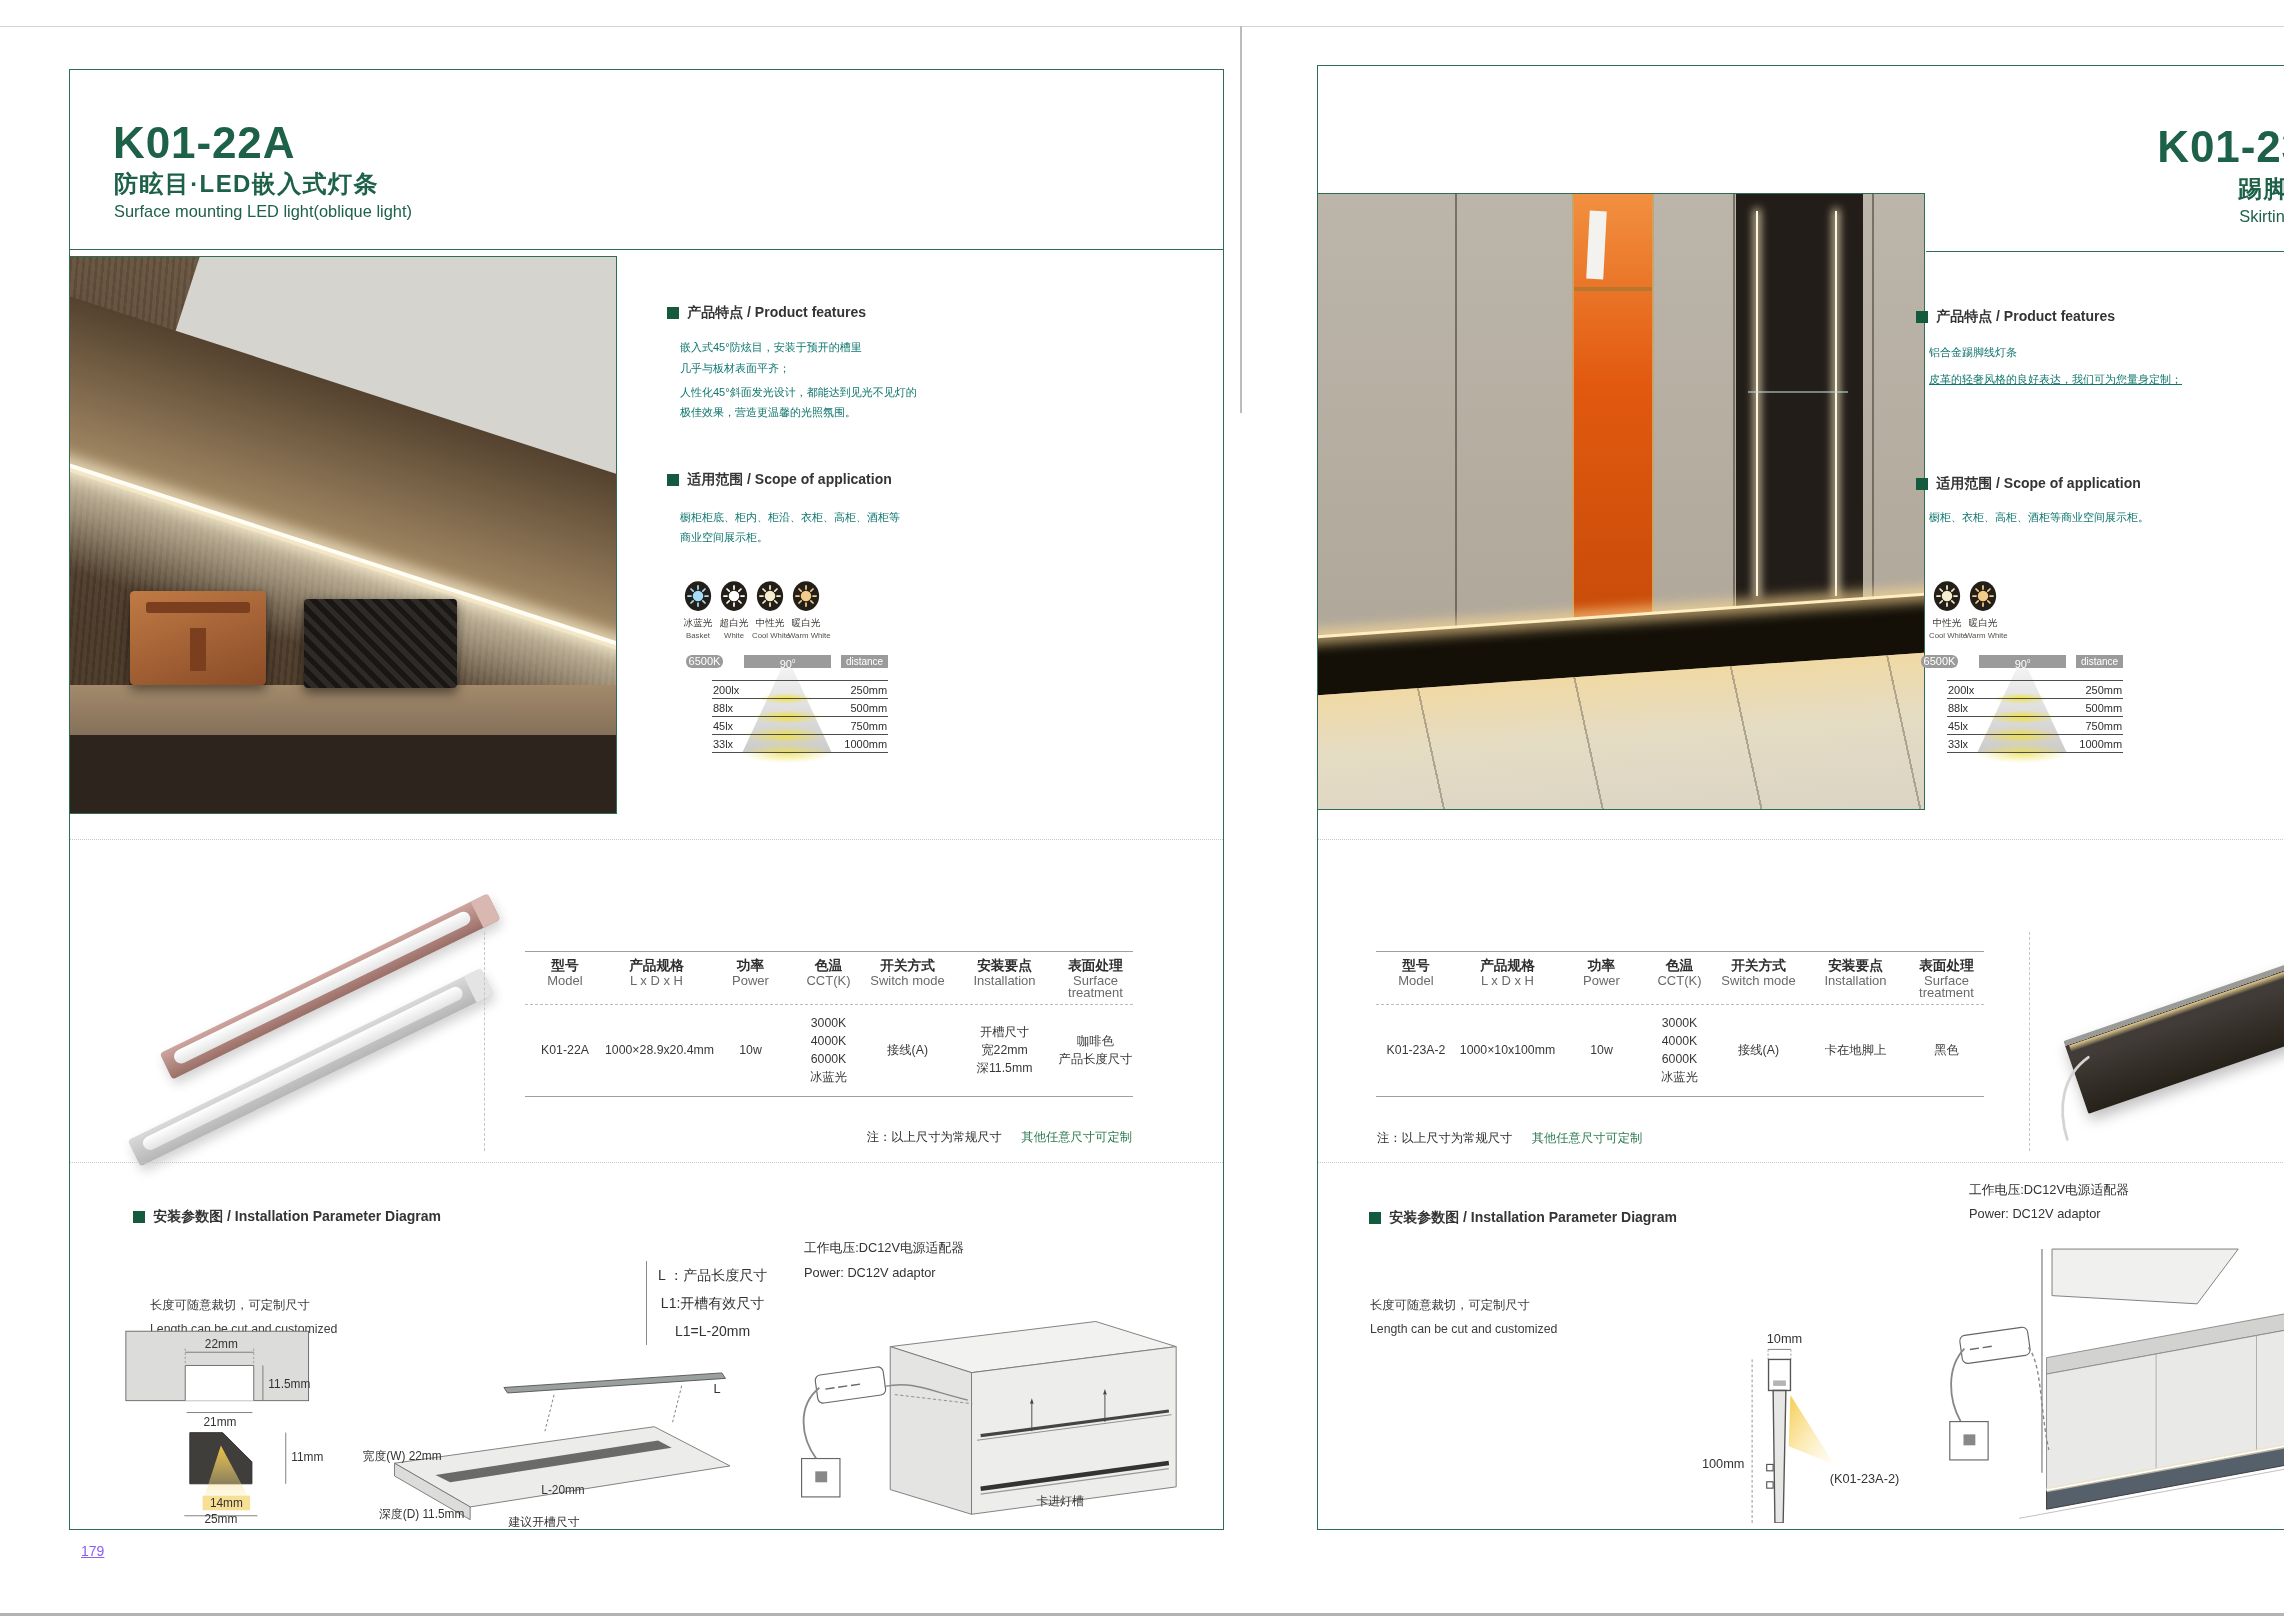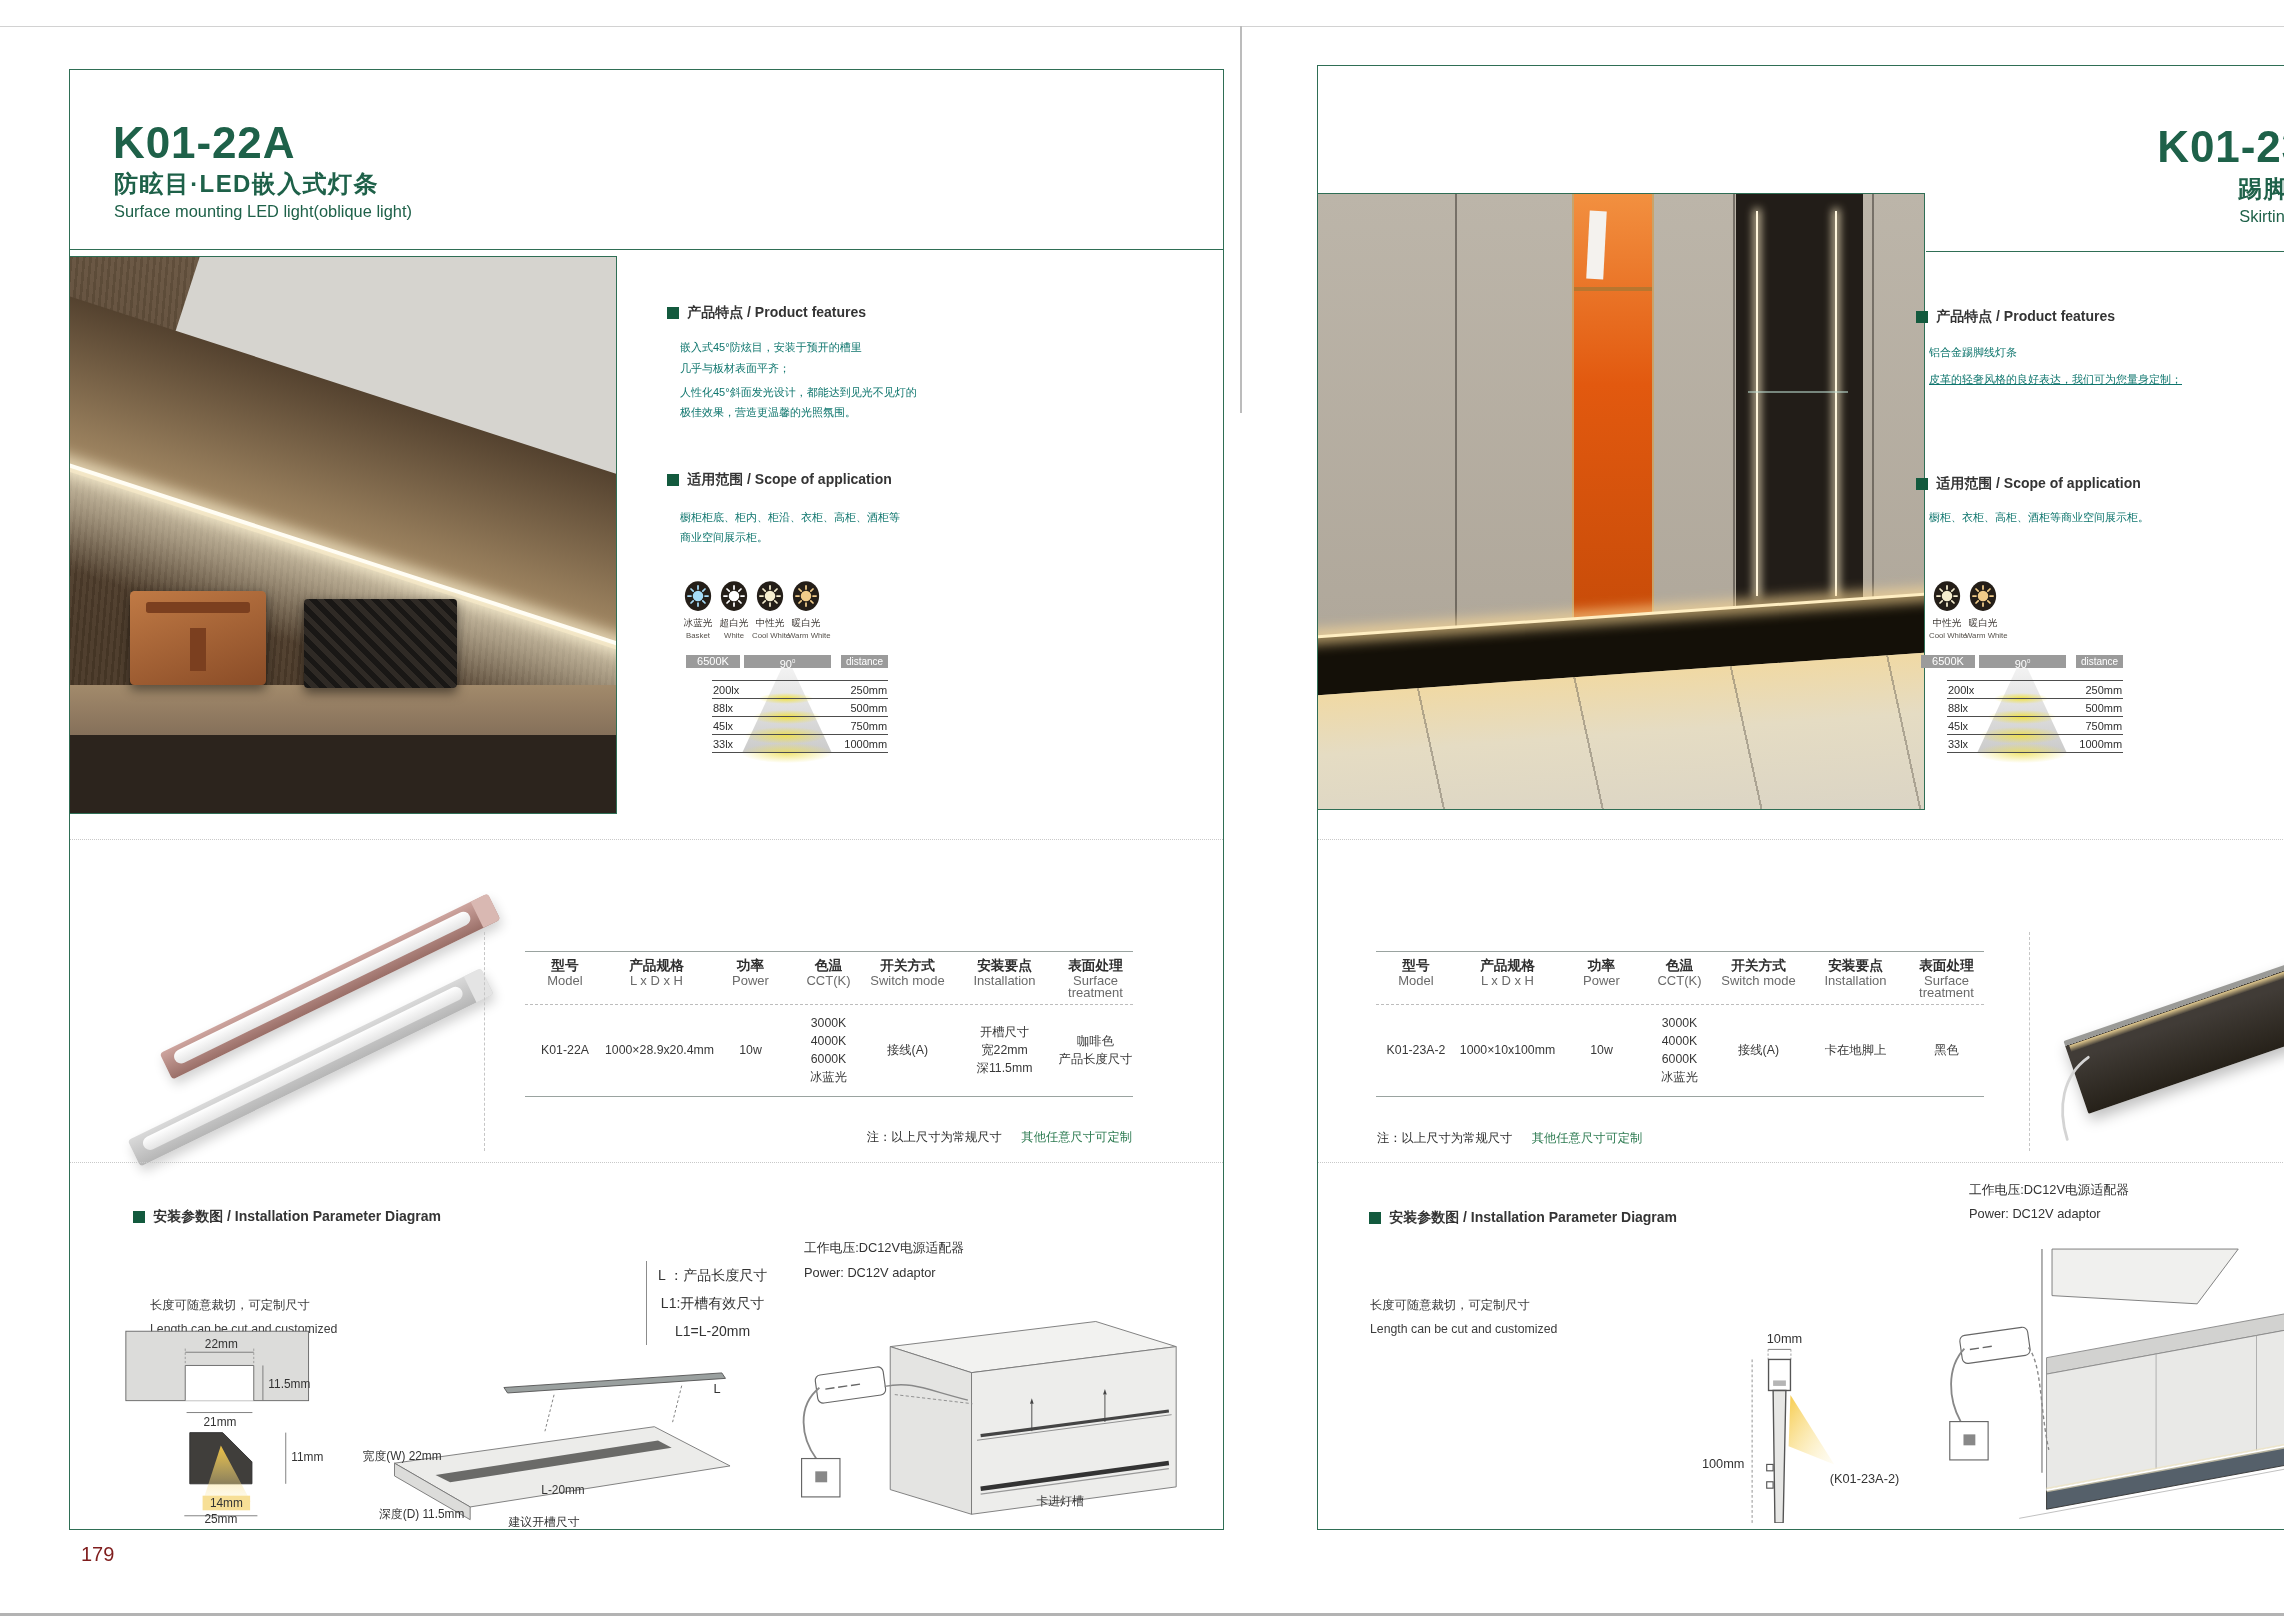--- a/index.html
+++ b/index.html
@@ -37,21 +37,21 @@
   
   .bulb-row{display:flex;}
   .bulb-item{width:36px;text-align:center;flex:none;}
   .bulb-item svg{display:block;margin:0 auto;}
   .bl-zh{font-size:9.6px;color:#3f3a36;margin-top:4.6px;white-space:nowrap;}
   .bl-en{font-size:7.8px;color:#55504a;margin-top:1.8px;white-space:nowrap;}
 
   
   .dchart{width:202px;height:101px;position:relative;font-size:11px;color:#2e2e2e;}
   .dchart .hbox{position:absolute;top:0;height:13.2px;background:var(--gray-box);color:#fff;text-align:center;line-height:13.2px;}
-  .dchart .hbox.cct{left:0;width:54px;}
+  .dchart .hbox.cct{left:0;width:37px;border-radius:6px;}
   .dchart .hbox.ang{left:58px;width:87px;}
   .dchart .hbox.dist{right:0;width:47px;font-size:10px;}
   .dchart sup{font-size:6px;}
   .cone{position:absolute;left:56px;top:13.2px;width:90px;height:85px;
         background:linear-gradient(rgba(150,150,150,0.12),rgba(150,150,150,0.5));
         clip-path:polygon(44% 0,56% 0,100% 100%,0 100%);}
   .spot{position:absolute;border-radius:50%;}
   .spot.s1{left:73px;top:38px;width:54px;height:11px;background:radial-gradient(ellipse,rgba(242,226,60,0.95),rgba(242,226,60,0) 72%);}
   .spot.s2{left:67px;top:55px;width:68px;height:13.7px;background:radial-gradient(ellipse,rgba(242,226,60,0.95),rgba(242,226,60,0) 72%);}
   .spot.s3{left:59px;top:72px;width:81px;height:17.4px;background:radial-gradient(ellipse,rgba(240,224,70,0.9),rgba(240,224,70,0) 72%);}
@@ -80,21 +80,21 @@
   .note-line .np{color:#2e2e2e;}
   .note-line .nh{color:#2c7a50;margin-left:16px;}
 
   .cut-zh{font-size:12.3px;color:#3c3c3c;white-space:nowrap;}
   .cut-en{font-size:12.3px;color:#3c3c3c;white-space:nowrap;}
   .power-zh,.power-en{font-size:12.8px;color:#333;white-space:nowrap;}
 
   .legend{border-left:1.4px solid #8c8c8c;padding-left:11px;}
   .legend div{font-size:14px;color:#333;line-height:28px;white-space:nowrap;text-align:center;}
 
-  .pageno{position:absolute;font-size:20px;color:#7f1d1d;}
+  .pageno{position:absolute;font-size:14px;color:#8b5cf6;text-decoration:underline;}
 
   
   .photo{overflow:hidden;border:0.9px solid var(--green-line);background:#777;}
   
   .lp-base{position:absolute;inset:0;background:linear-gradient(200deg,#74604a,#4a3928 75%);}
   .grain{position:absolute;inset:0;background:repeating-linear-gradient(95deg,rgba(0,0,0,0.08) 0 2.7px,rgba(255,255,255,0.03) 2.7px 6.4px);}
   .lp-wall{position:absolute;right:-12%;top:-34%;width:85%;height:62%;background:#d6d4cf;transform:rotate(18deg);}
   .lp-slab{position:absolute;left:-6%;top:6%;width:125%;height:30%;transform:rotate(18deg);transform-origin:left center;
            background:linear-gradient(#54422f,#a98e68);}
   .lp-glow{position:absolute;left:-6%;top:36%;width:125%;height:18%;transform:rotate(18deg);transform-origin:left center;

